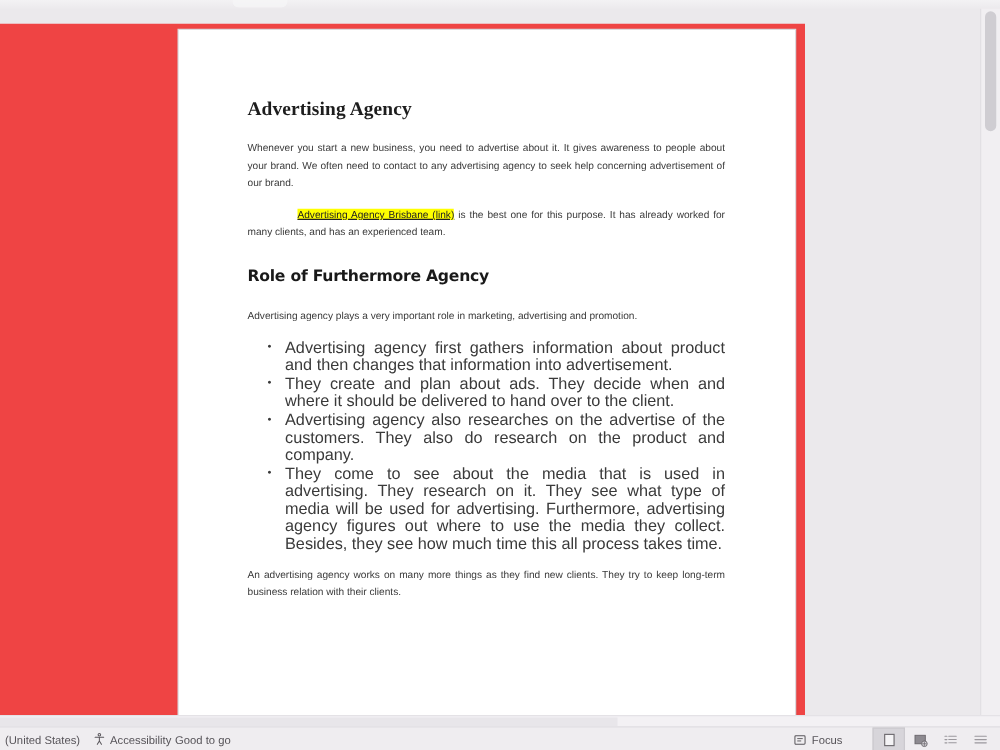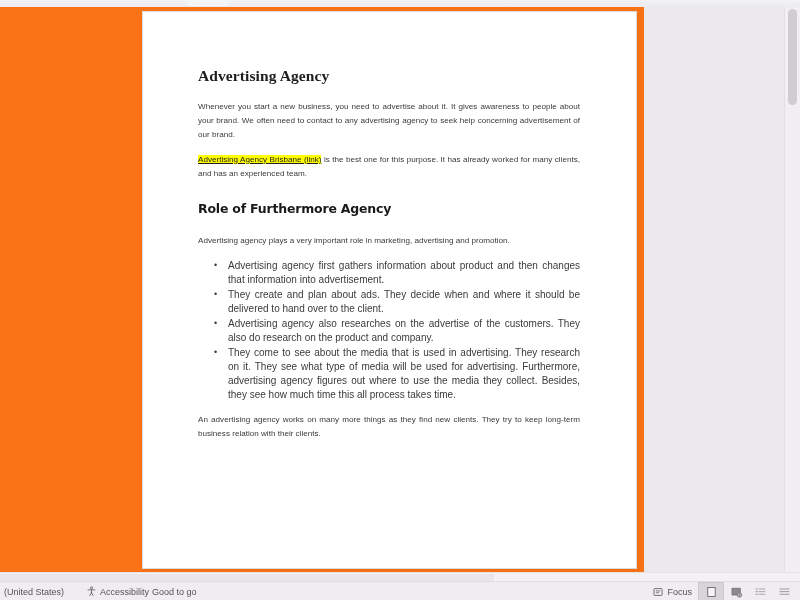--- a/index.html
+++ b/index.html
@@ -36,24 +36,24 @@
     width: 44px; height: 6px;
     background: #f6f5f7;
     border-bottom-left-radius: 5px;
     border-bottom-right-radius: 5px;
     opacity: .75;
   }
 
   
   .canvas {
     position: absolute;
-    left: 0; top: 7px;
+    left: 0; top: 19px;
     width: 644px;
     height: 565px;
-    background: #f97316;
+    background: #ef4444;
     overflow: hidden;
   }
 
   .page {
     position: absolute;
     left: 143px;
     top: 5px;
     width: 493px;
     height: 556px;
     background: #ffffff;
@@ -96,40 +96,41 @@
     color: #3a3a3a;
   }
   ul.bullets {
     margin: 0 0 11px 0;
     padding: 0 0 0 30px;
     list-style: none;
   }
   ul.bullets li {
     position: relative;
     font-family: "Liberation Sans", sans-serif;
-    font-size: 10px;
+    font-size: 13px;
     line-height: 14px;
     margin: 0 0 1px 0;
     text-align: justify;
     color: #3a3a3a;
     padding-left: 0;
   }
   ul.bullets li::before {
     content: "\2022";
     position: absolute;
     left: -14px;
     top: -1px;
     font-size: 9px;
     color: #3a3a3a;
   }
 
   .hl-link {
     background: #ffff00;
     text-decoration: underline;
     color: #222;
+    margin-left: 40px;
   }
 
   
   .vscroll {
     position: absolute;
     right: 0; top: 7px;
     width: 15px; height: 565px;
     background: #f1eff2;
     border-left: 1px solid #e2e0e4;
   }
@@ -163,21 +164,21 @@
     border-top: 1px solid #e0dee2;
     display: flex;
     align-items: center;
     font-family: "Liberation Sans", sans-serif;
     font-size: 9px;
     color: #565358;
   }
   .status-left {
     display: flex;
     align-items: center;
-    gap: 20px;
+    gap: 8px;
     padding-left: 4px;
     flex: 1 1 auto;
   }
   .status-right {
     display: flex;
     align-items: center;
     gap: 0px;
     padding-right: 4px;
   }
   .status-item {
@@ -187,21 +188,21 @@
     white-space: nowrap;
   }
   .status-item.sep { margin-left: 2px; }
 
   .icon { display: inline-block; line-height: 0; }
 
   .focus-btn {
     display: flex;
     align-items: center;
     gap: 4px;
-    padding: 1px 6px 1px 4px;
+    padding: 1px 24px 1px 4px;
     white-space: nowrap;
   }
 
   .viewbtn {
     width: 24px; height: 17px;
     display: flex;
     align-items: center;
     justify-content: center;
     background: transparent;
   }

